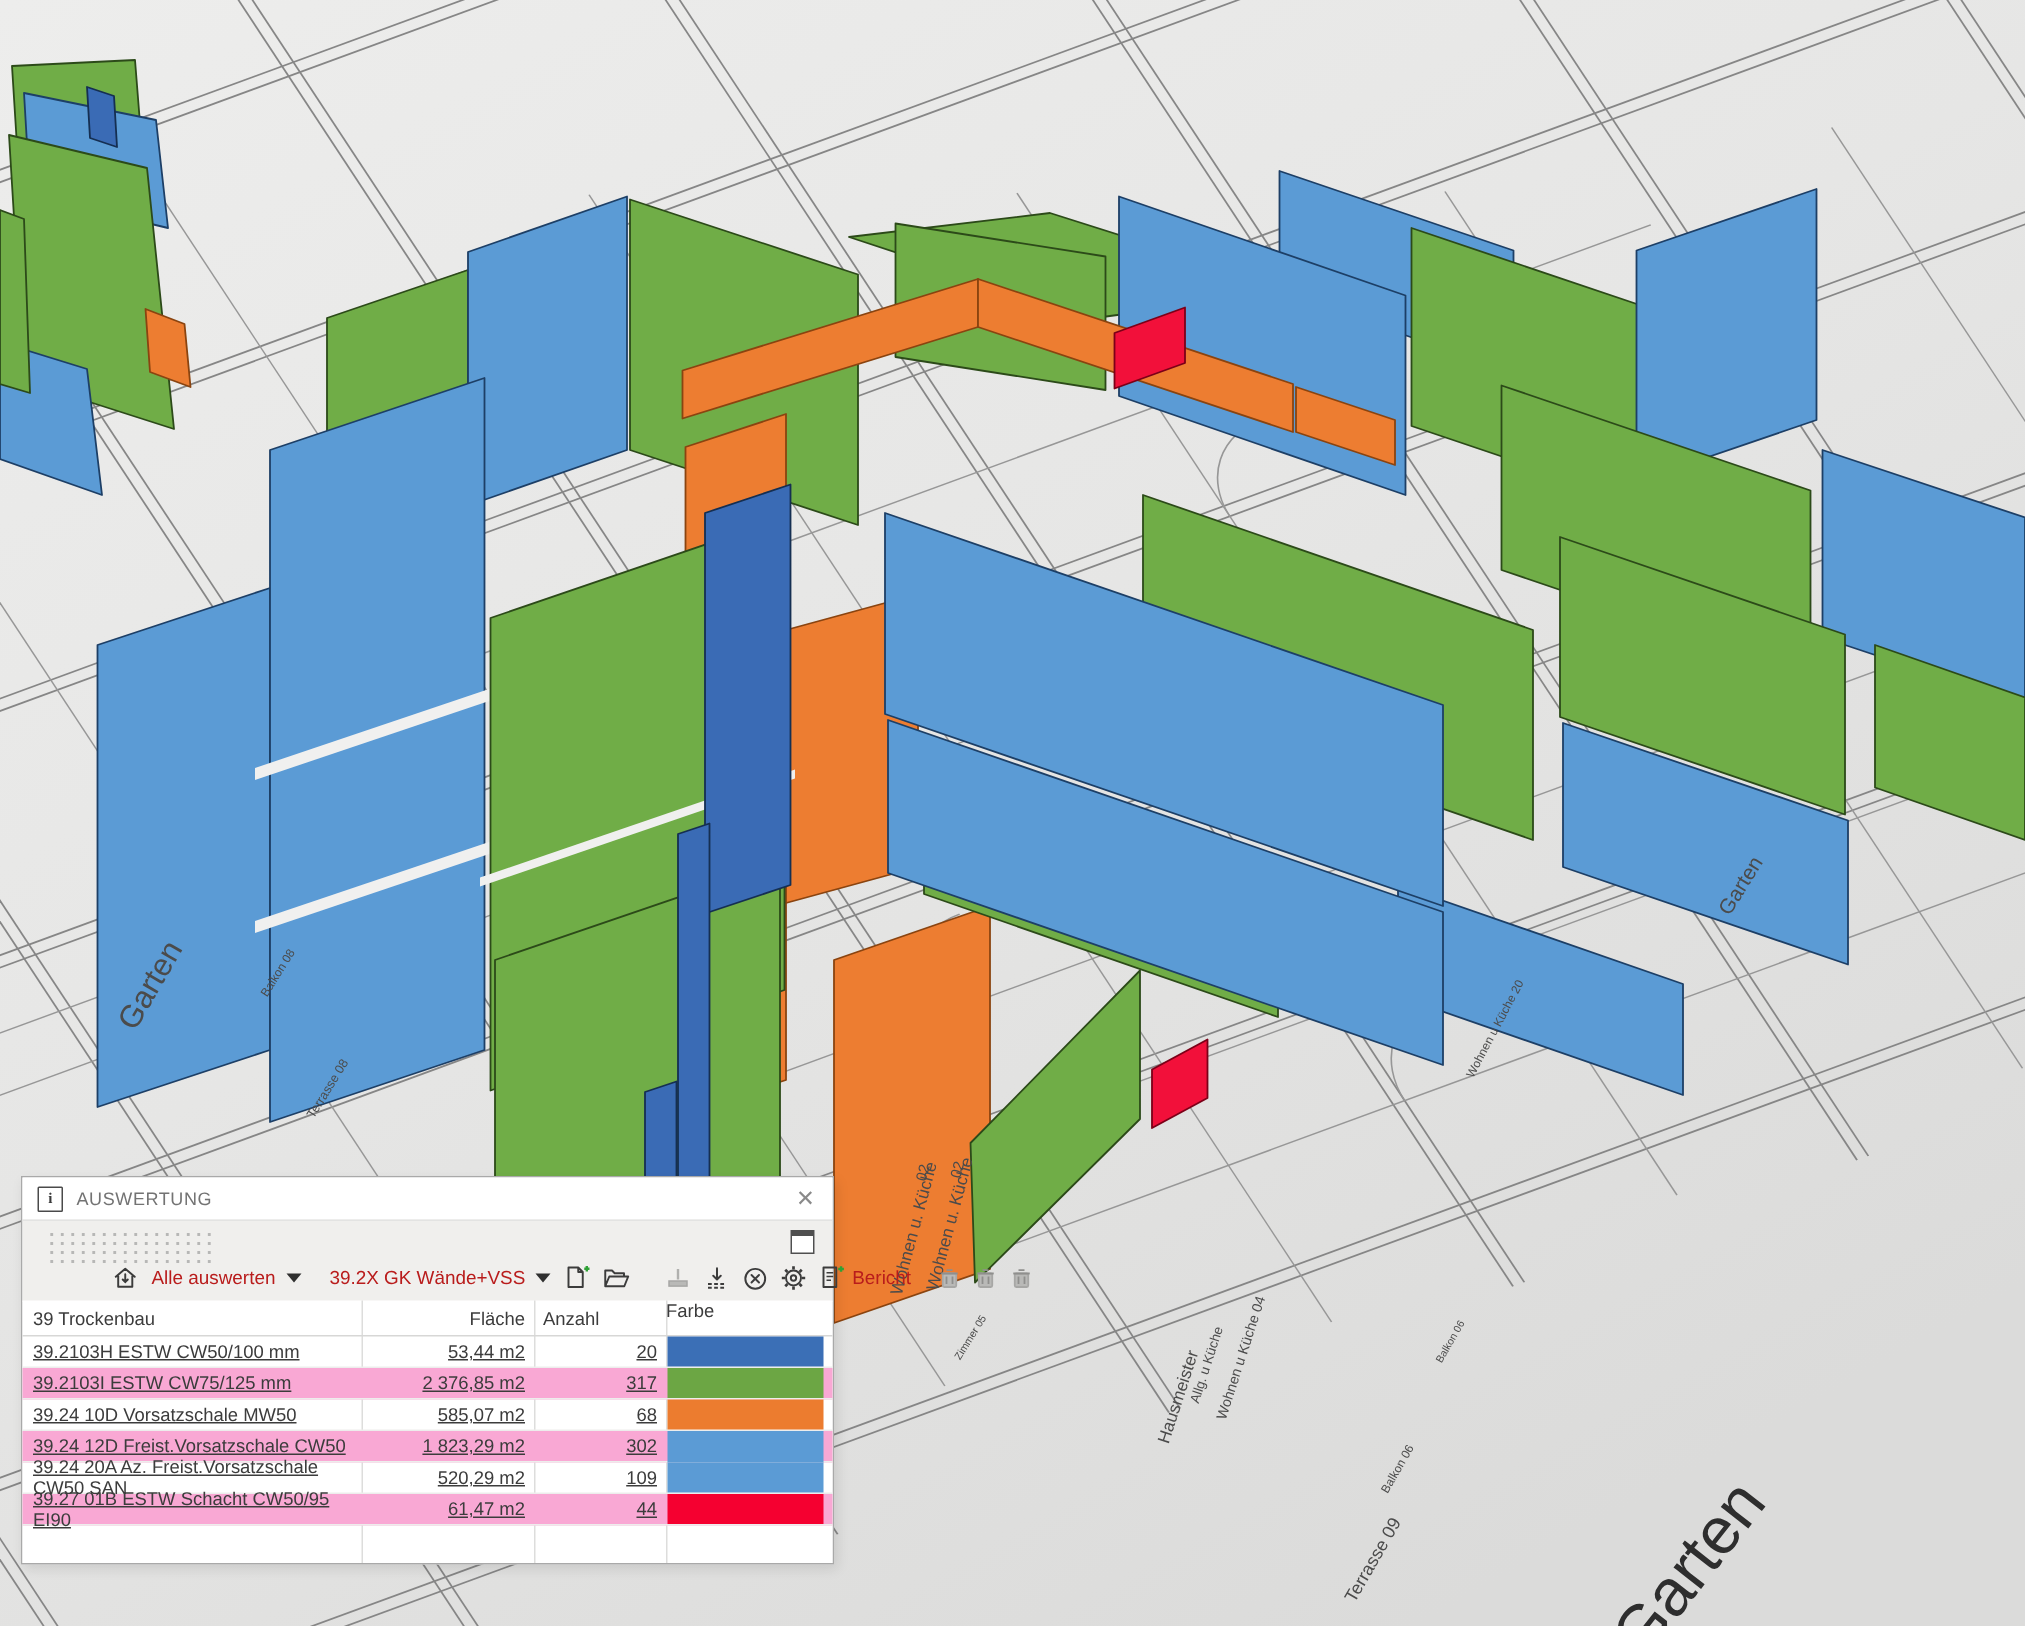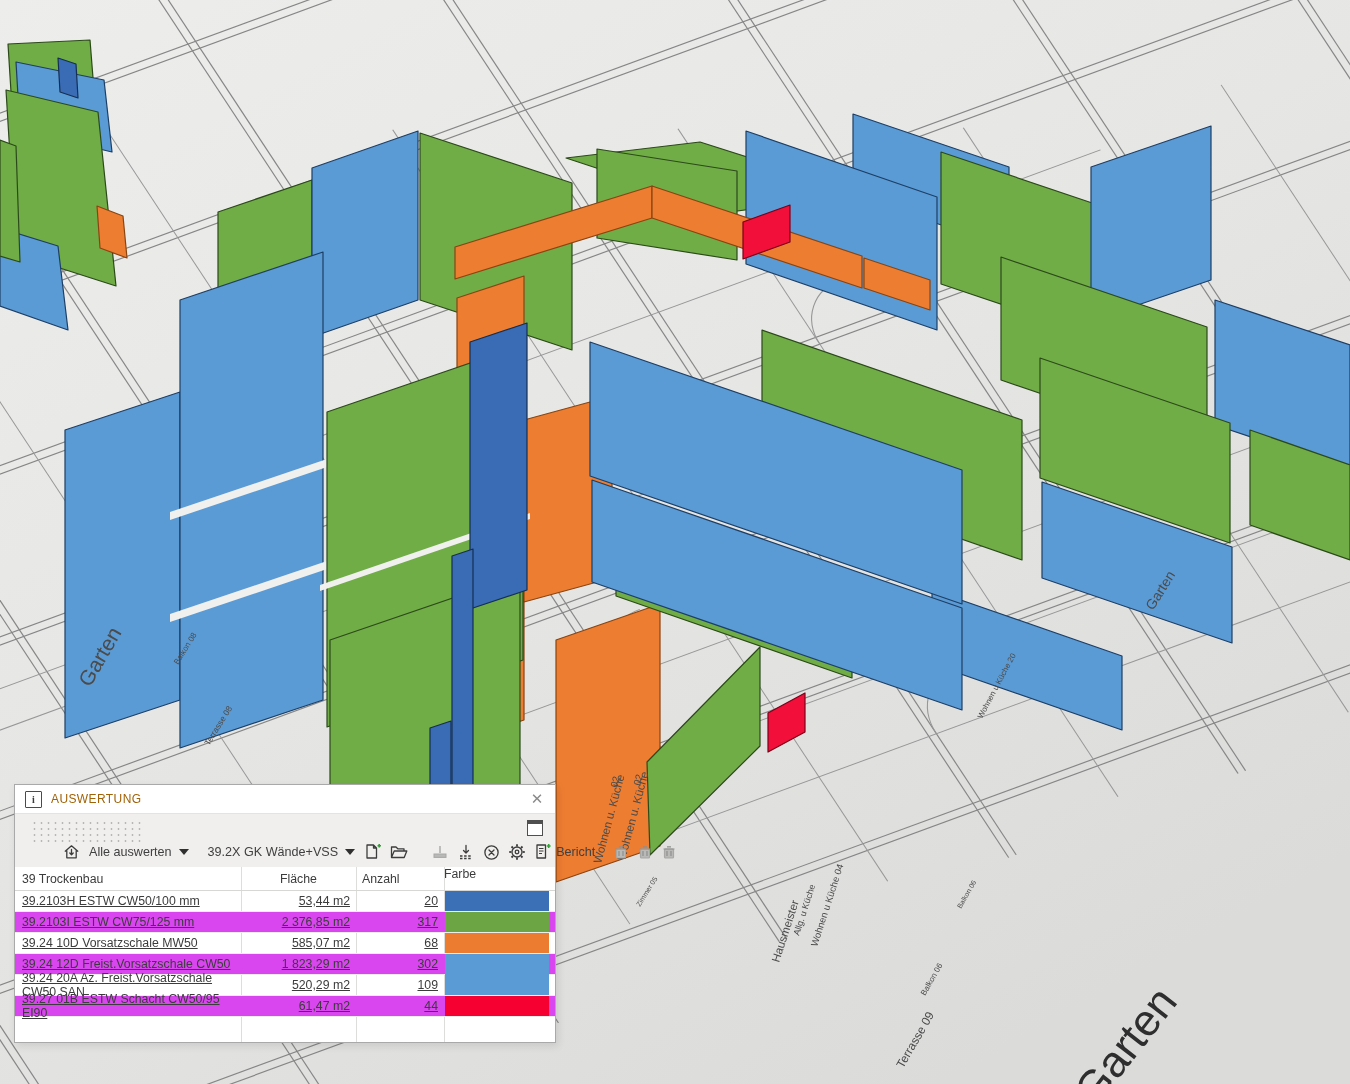--- a/index.html
+++ b/index.html
@@ -20,43 +20,43 @@
 
   
   .panel{position:absolute;left:14px;top:784px;width:540px;height:257px;
          background:#fff;border:1px solid #a9a9a9;
          box-shadow:2px 3px 8px rgba(0,0,0,.10);font-size:12.3px;color:#3c3c3c;}
   .p-title{position:absolute;top:0;left:0;right:0;height:28px;display:flex;
            align-items:center;padding:0 10px;background:#fff;}
   .info-ic{width:15px;height:15px;border:1px solid #4a4a4a;display:flex;align-items:center;
            justify-content:center;font:bold 10px "Liberation Serif","DejaVu Serif",serif;
            color:#3a3a3a;margin-right:9px;border-radius:1px;}
-  .p-title .cap{color:#a16207;font-size:12px;letter-spacing:.4px;}
+  .p-title .cap{color:#737373;font-size:12px;letter-spacing:.4px;}
   .close-x{margin-left:auto;width:16px;height:16px;display:flex;align-items:center;
            justify-content:center;color:#8a8a8a;font-size:15px;cursor:default;}
   .p-gray{position:absolute;top:28px;left:0;right:0;height:54px;background:#f0efed;
           border-top:1px solid #e3e3e2;}
   .dots{position:absolute;left:16px;top:6px;width:112px;height:25px;
         background-image:radial-gradient(#b7b7b6 1px,transparent 1.2px);
         background-size:7px 6px;}
   .win-ic{position:absolute;right:12px;top:6px;width:14px;height:11px;
           border:1.5px solid #4f4f4f;border-top-width:4px;background:#fff;}
   .tbar{position:absolute;left:0;right:0;bottom:3px;height:26px;display:flex;
-        align-items:center;padding-left:44px;color:#404040;font-size:12.6px;white-space:nowrap;}
+        align-items:center;padding-left:56px;color:#b91c1c;font-size:12.6px;white-space:nowrap;}
   .tb-sep{width:1px;height:18px;background:#cfcfcd;margin:0 7px;}
   .tb-ic{display:inline-flex;align-items:center;justify-content:center;margin:0 4px;}
   .caret{width:0;height:0;border-left:5px solid transparent;border-right:5px solid transparent;
          border-top:6px solid #2f2f2f;margin:0 5px 0 7px;}
   .lbl{margin-left:5px;}
   
   .tbl{position:absolute;top:82px;left:0;right:0;bottom:0;background:#fff;}
   .vsep{position:absolute;top:0;bottom:0;width:1px;background:#dddddc;}
   .thead{display:flex;height:23px;align-items:center;border-bottom:1px solid #d7d7d6;position:relative;}
   .trow{display:flex;height:20px;align-items:center;position:relative;border-bottom:1px solid #ededec;text-decoration:underline;}
-  .trow.alt{background:#d946ef;}
+  .trow.alt{background:#f9a8d4;}
   .c-name{width:226px;padding-left:7px;box-sizing:border-box;overflow:hidden;}
   .c-fl{width:115px;text-align:right;padding-right:6px;box-sizing:border-box;}
   .c-an{width:88px;text-align:right;padding-right:6px;box-sizing:border-box;}
   .c-fa{flex:1;height:100%;padding:0;position:relative;}
   .swatch{position:absolute;left:1px;top:0;bottom:0;width:104px;}
   .ic-stroke{stroke:#3c3c3c;stroke-width:1.3;fill:none;stroke-linecap:round;stroke-linejoin:round;}
   .ic-gray{stroke:#a7a7a5;fill:#b9b9b7;}
 </style>
 </head>
 <body>
@@ -307,21 +307,21 @@
       </div>
     </div>
 
     <div class="tbl">
       <div class="vsep" style="left:226px"></div>
       <div class="vsep" style="left:341px"></div>
       <div class="vsep" style="left:429px"></div>
 
       <div class="thead">
         <div class="c-name">39 Trockenbau</div>
-        <div class="c-fl" style="text-align:center;padding-left:6px">Fläche</div>
+        <div class="c-fl" style="text-align:right;padding-left:6px">Fläche</div>
         <div class="c-an" style="text-align:left;padding-left:6px">Anzahl</div>
         <div class="c-fa head-pad">Farbe</div>
       </div>
 
       <div class="trow">
         <div class="c-name">39.2103H ESTW CW50/100 mm</div>
         <div class="c-fl">53,44 m2</div>
         <div class="c-an">20</div>
         <div class="c-fa">
             <div class="swatch" style="background-color: rgb(59, 111, 182);"></div>

